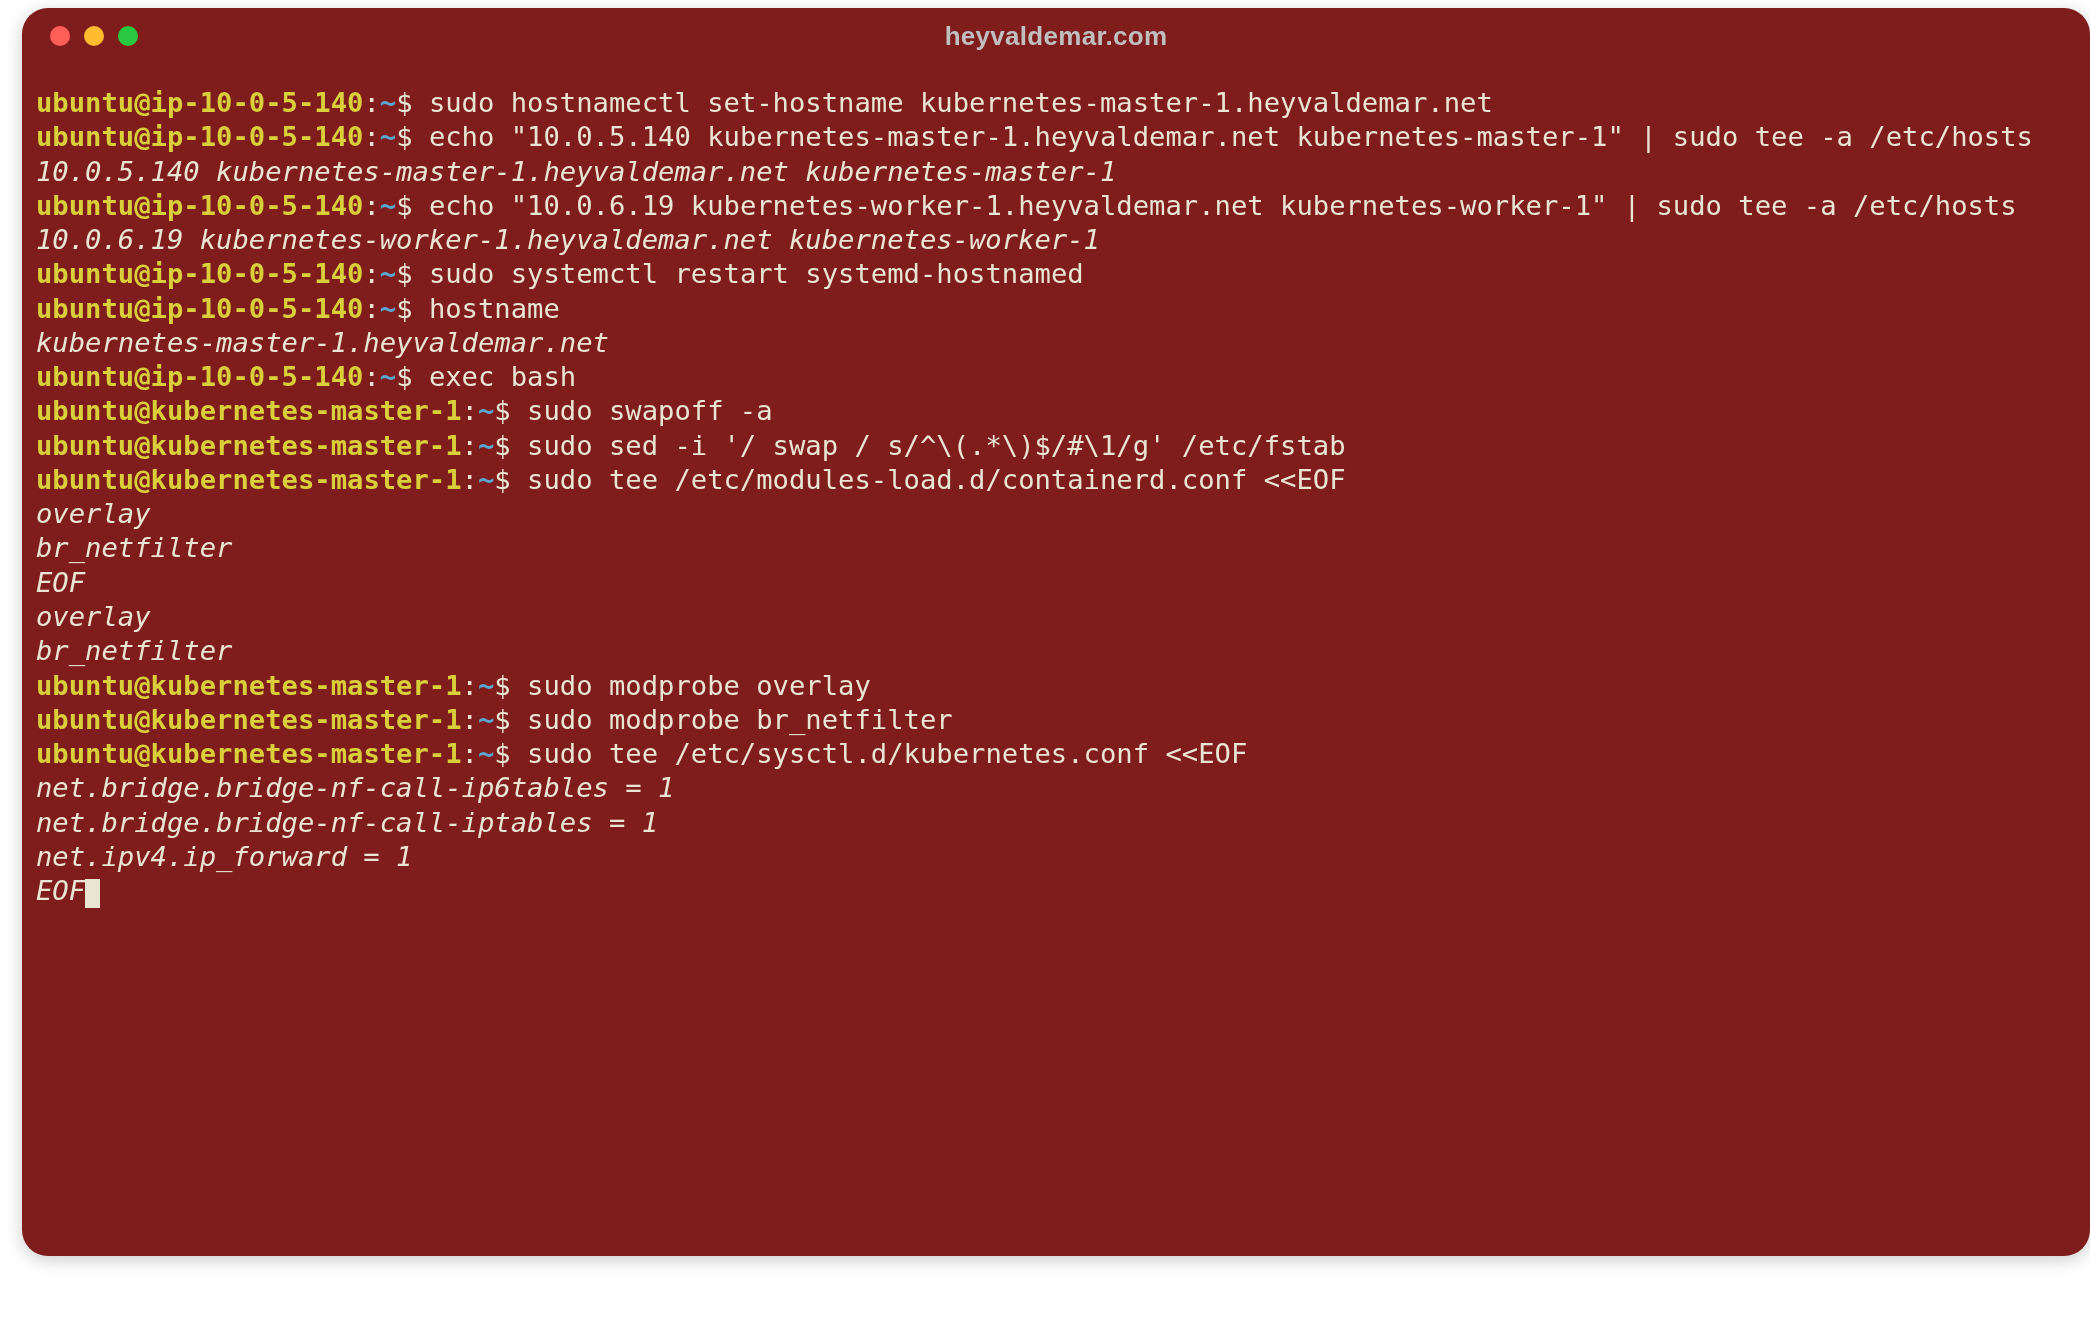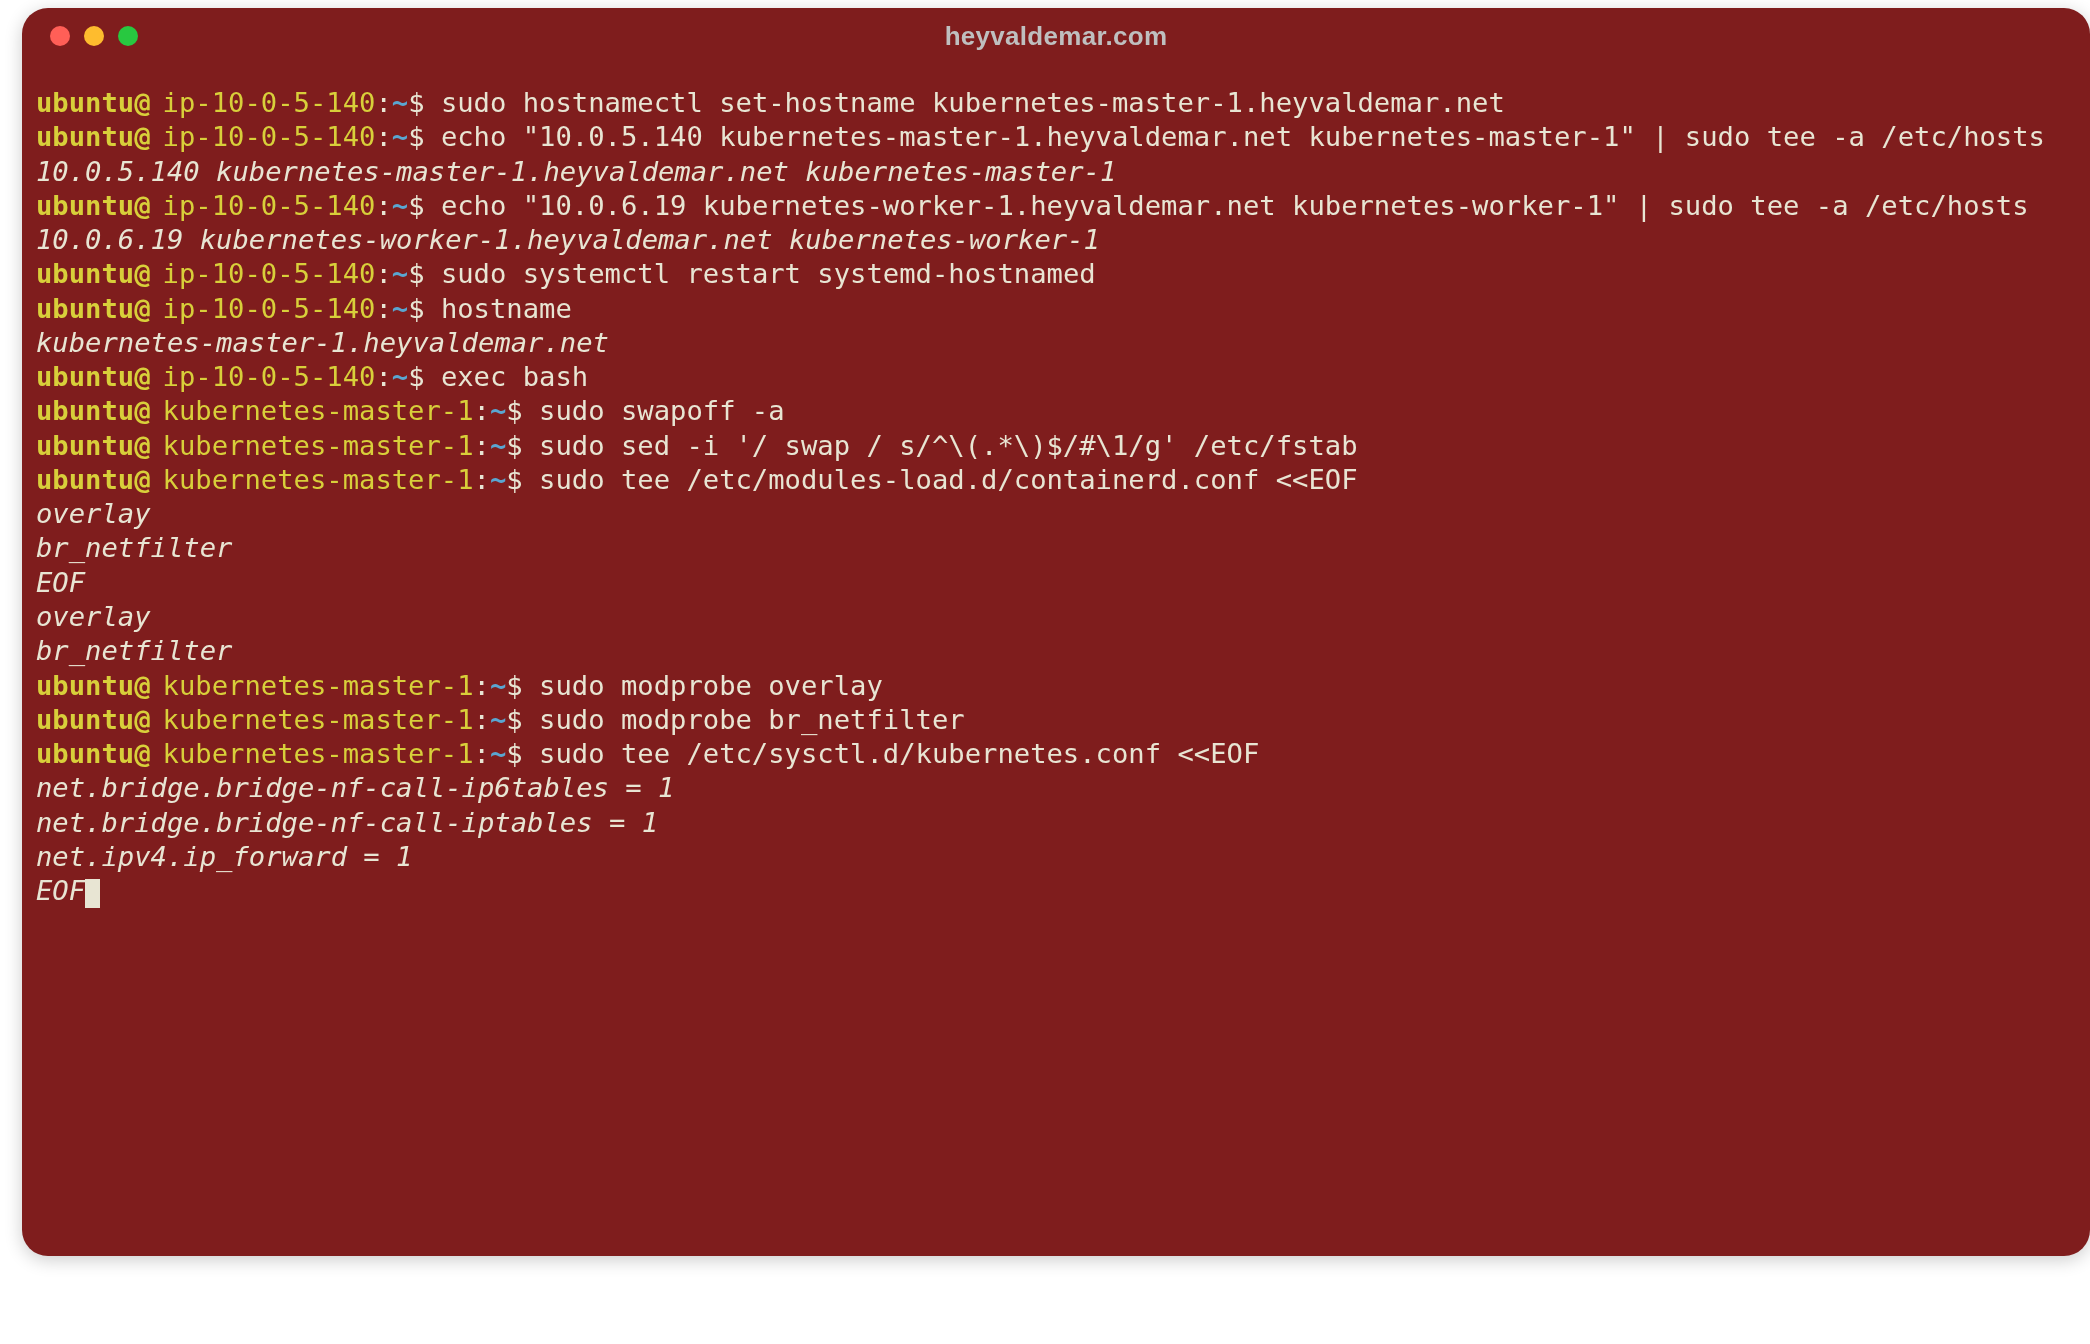--- a/index.html
+++ b/index.html
@@ -56,21 +56,21 @@
     padding: 22px 14px 14px 14px;
     font-size: 27.2px;
     line-height: 1.26;
     color: #e8e5d3;
     white-space: pre-wrap;
     word-break: break-all;
     letter-spacing: 0;
   }
   .term .line { display: block; }
   .user  { color: #d8cf3a; font-weight: bold; }
-  .host  { color: #d8cf3a; font-weight: normal; padding-left: 12px; }
+  .host  { color: #d8cf3a; font-weight: bold; }
   .colon { color: #e8e5d3; }
   .path  { color: #5aa6d1; font-weight: bold; }
   .dollar{ color: #e8e5d3; }
   .cmd   { color: #e8e5d3; }
   .out   { color: #e8e5d3; font-style: italic; }
   .cursor{
     display: inline-block;
     width: 15px;
     height: 29px;
     background: #e8e5d3;

